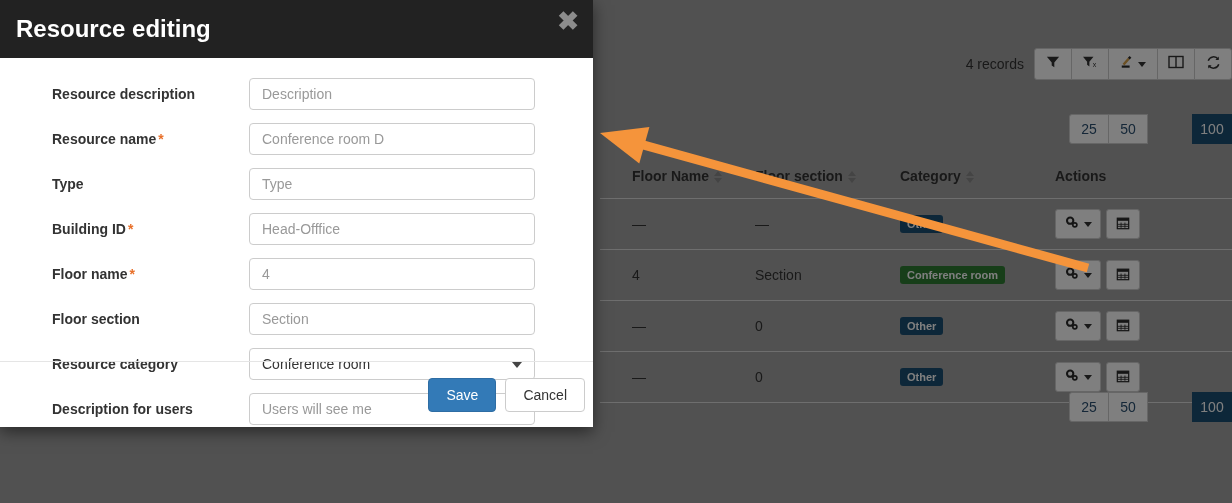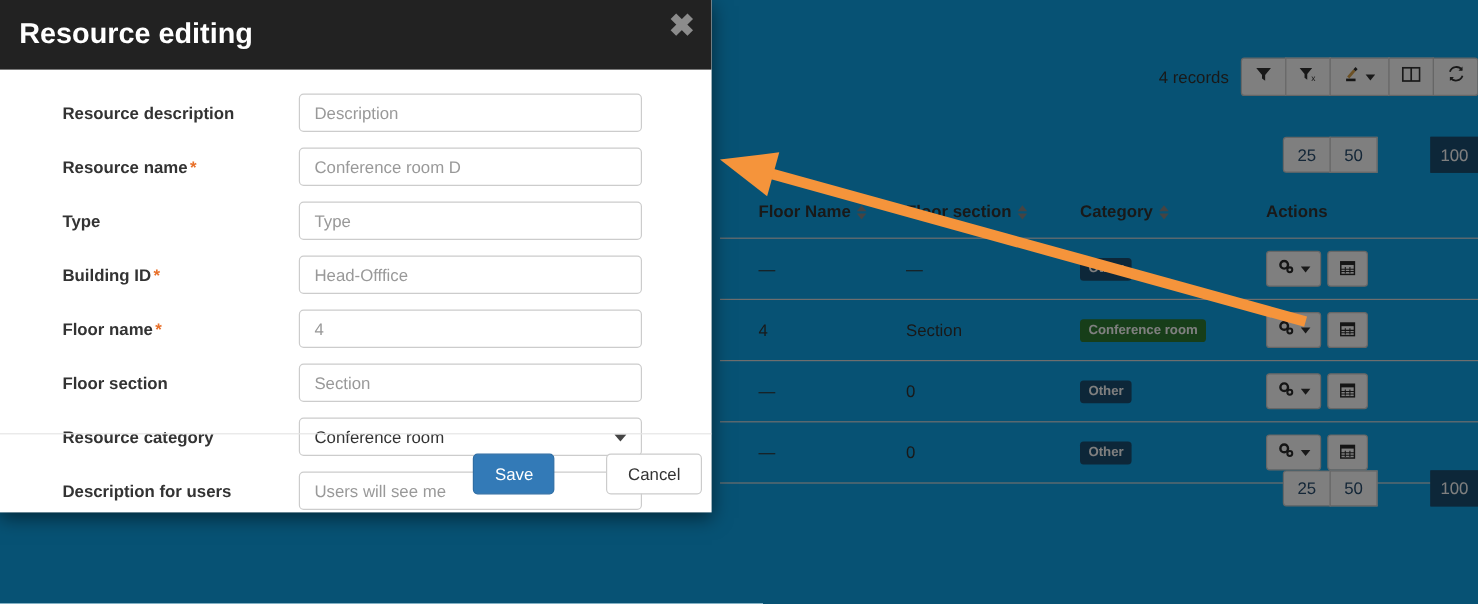--- a/index.html
+++ b/index.html
@@ -8,21 +8,21 @@
     width: 1232px; height: 503px;
     overflow: hidden;
     font-family: "Liberation Sans", sans-serif;
     background: #ffffff;
   }
   #app { position: relative; width: 1232px; height: 503px; }
 
   
   .page-bg {
     position: absolute; inset: 0;
-    background: #0ea5e9;
+    background: #a3a3a3;
   }
   .toolbar-row {
     position: absolute; top: 48px; right: 0; left: 0;
     display: flex; justify-content: flex-end; align-items: center;
     padding-right: 0;
   }
   .records-count {
     font-size: 14px; color: #333; margin-right: 10px;
   }
   .btn-group { display: flex; }
@@ -227,21 +227,21 @@
   .mbtn {
     height: 34px;
     padding: 0 17px;
     border-radius: 4px;
     font-size: 14px;
     cursor: pointer;
     display: flex; align-items: center; justify-content: center;
     border: 1px solid transparent;
   }
   .mbtn.save   { background: #337ab7; color: #fff; border-color: #2e6da4; margin-right: 9px; }
-  .mbtn.cancel { background: #fff; color: #333; border-color: #ccc; margin-left: 34px; }
+  .mbtn.cancel { background: #fff; color: #333; border-color: #ccc; }
 
   
   .arrow-layer {
     position: absolute; inset: 0;
     z-index: 30;
     pointer-events: none;
   }
 </style>
 </head>
 <body>

